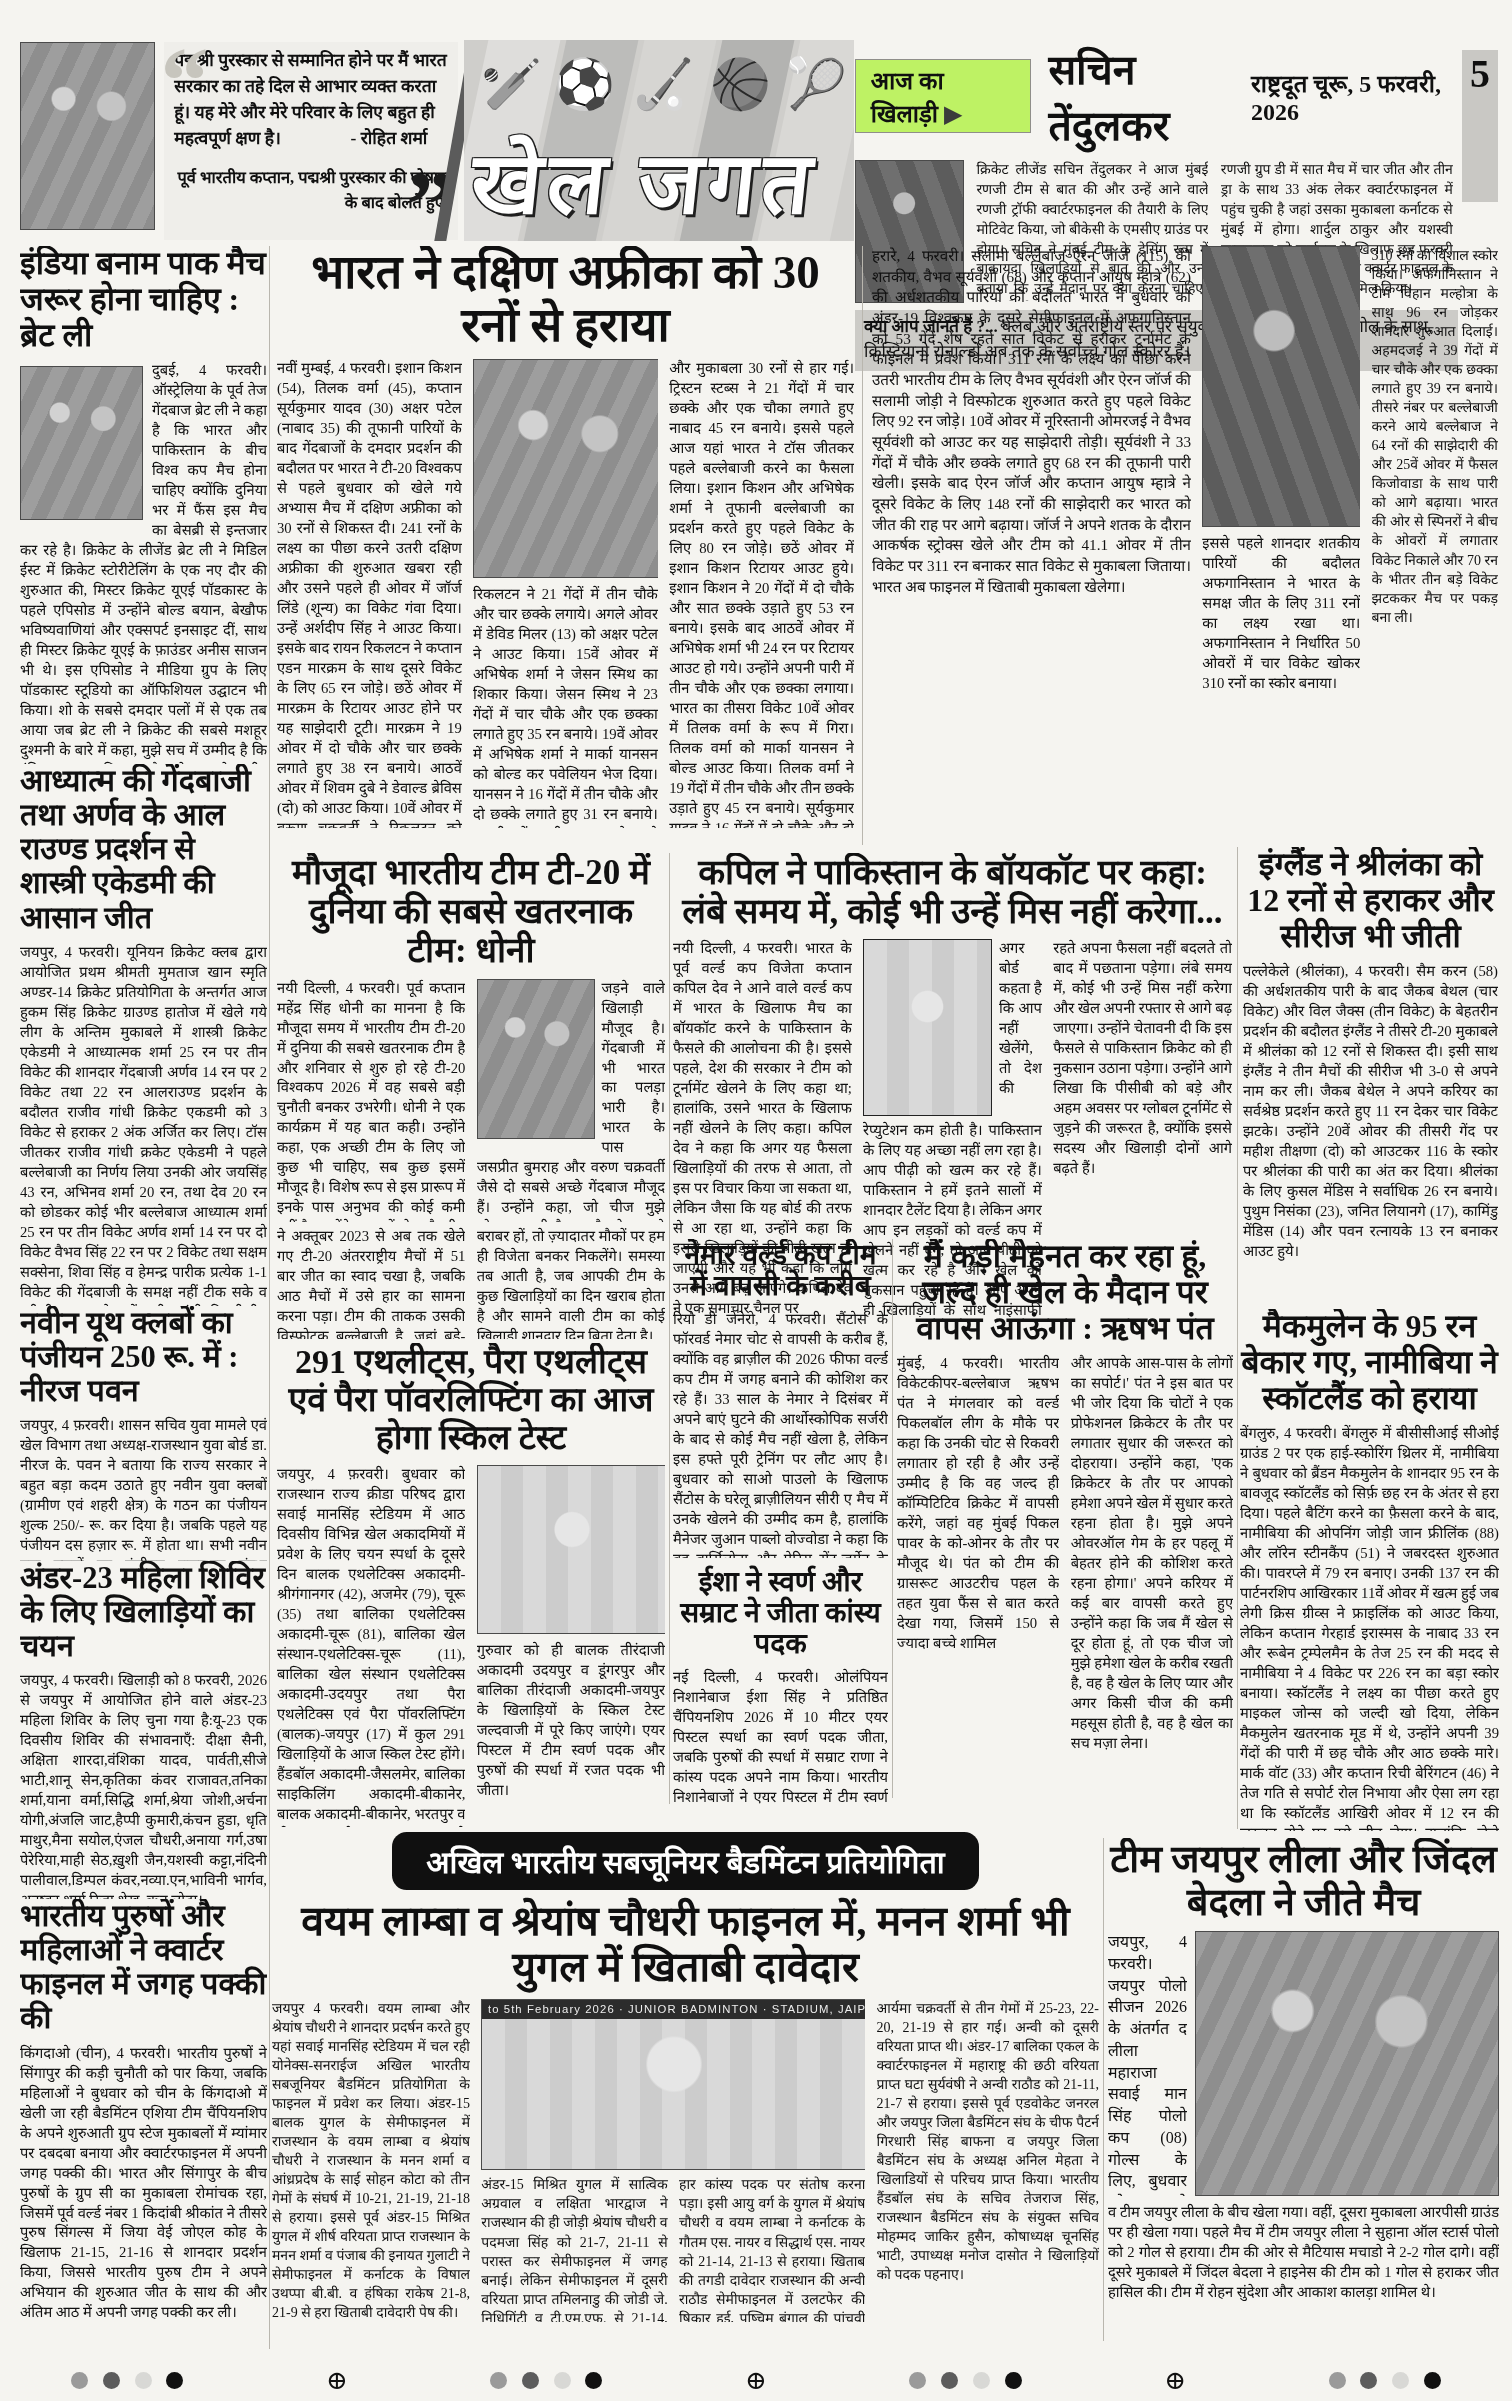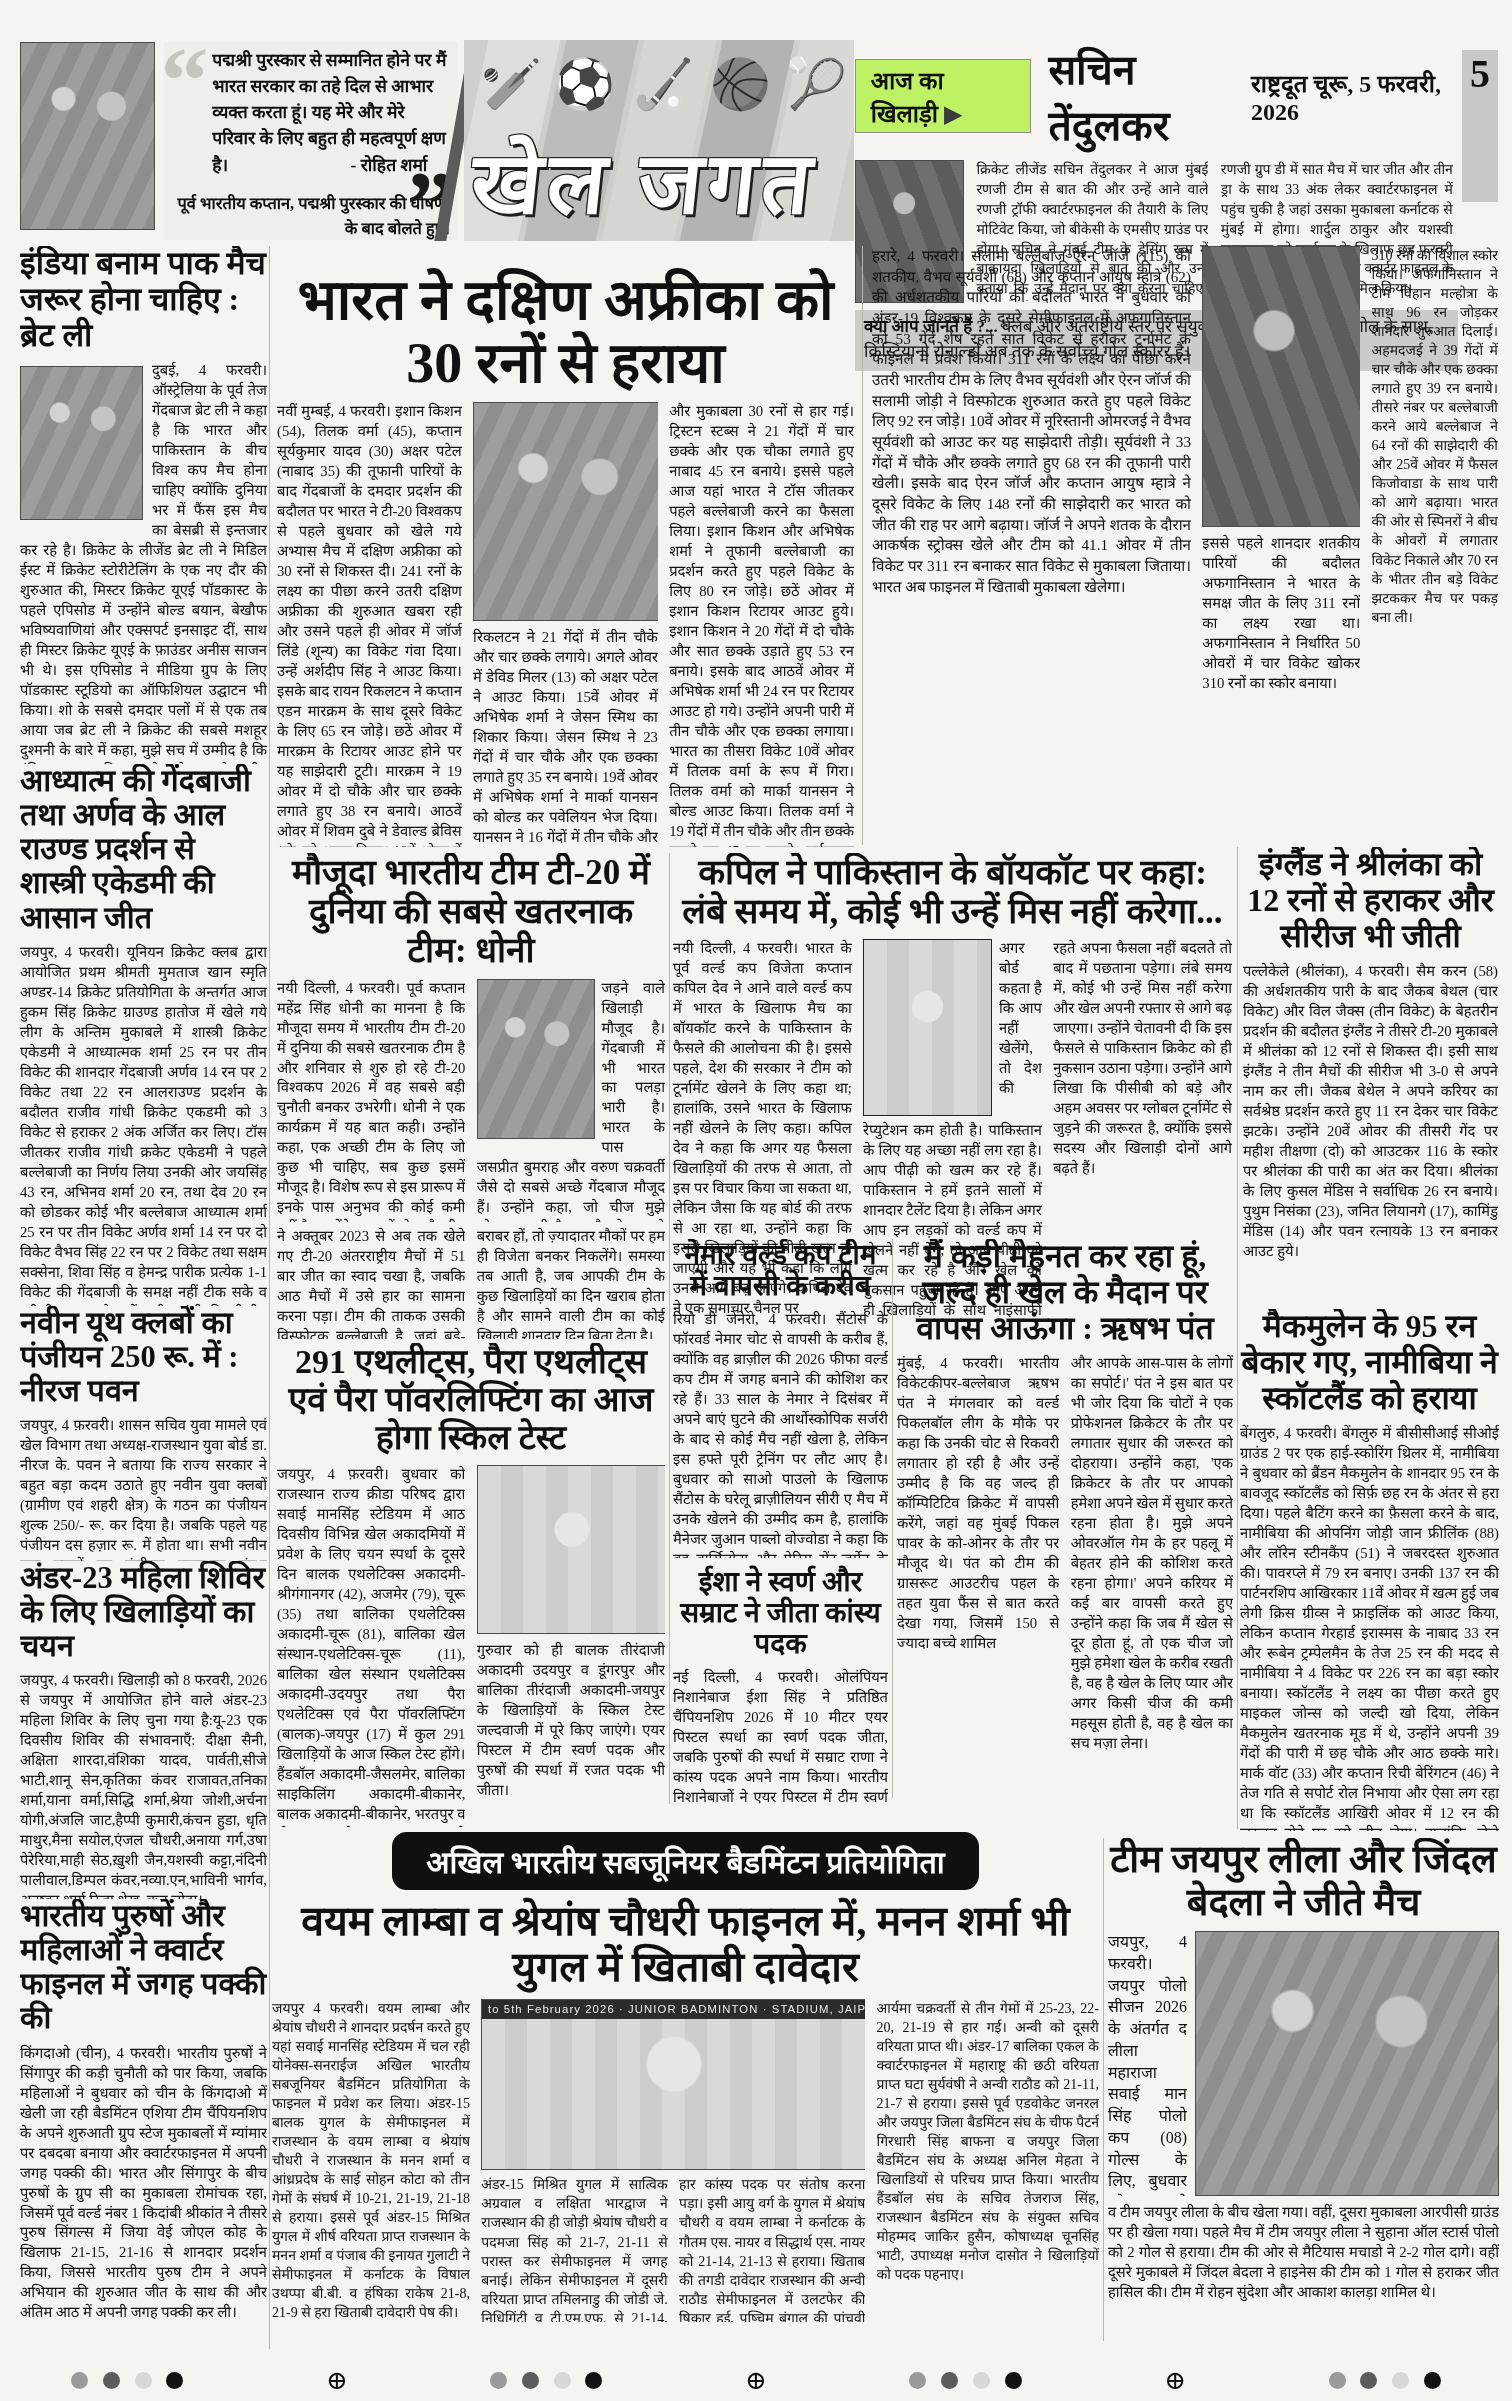--- a/index.html
+++ b/index.html
@@ -26,21 +26,21 @@
   .photo.dark{background:
      radial-gradient(circle at 45% 30%, #bdbdbd 0 9%, rgba(0,0,0,0) 10%),
      repeating-linear-gradient(70deg,#6f6f6f 0 17px,#5c5c5c 17px 34px),
      linear-gradient(200deg,#8a8a8a,#3c3c3c 75%);}
   
   .quote-box{left:20px;top:42px;width:438px;height:198px;display:flex;gap:9px;}
   .quote-box .ph{width:133px;height:186px;flex:none;}
   .quote-wrap{position:relative;flex:1;background:#efeeea;padding:4.5px 8px 2.3px 10.2px;}
   .quote-wrap:before{content:"\201C";position:absolute;left:-3.4px;top:-17px;font-size:96px;color:#c7c5bd;font-weight:900;}
   .quote-wrap:after{content:"\201D";position:absolute;right:3.4px;bottom:-20.3px;font-size:96px;color:#1c1c1c;font-weight:900;}
-  .quote-text{font-size:17.5px;font-weight:700;line-height:1.5;margin-left:38px;}
+  .quote-text{font-size:17.5px;font-weight:700;line-height:1.5;}
   .quote-cap{font-size:16.4px;font-weight:700;text-align:right;margin-top:14.7px;line-height:1.5;}
   .mast-stripe{left:452px;top:40px;width:12.4px;height:201px;background:#5b5b5b;transform:skewX(-10deg);}
   .masthead{left:464px;top:40px;width:390px;height:201px;background:#cfcecb;overflow:hidden;}
   .masthead .stripe{position:absolute;top:-11.3px;bottom:-11.3px;width:72px;transform:skewX(-12deg);}
   .masthead .s0{left:3.4px;background:#dedddb;}   .masthead .s1{left:81px;background:#bcbcba;}
   .masthead .s2{left:159px;background:#d6d5d2;} .masthead .s3{left:237px;background:#b3b3b1;}
   .masthead .s4{left:315px;background:#d9d8d5;}
   .masthead .icon{position:absolute;top:16px;font-size:49px;filter:grayscale(1) contrast(1.1);}
   .mast-title{position:absolute;left:8px;bottom:3.4px;font-size:86px;font-weight:900;color:#ffffff;
       letter-spacing:5.6px;transform:skewX(-6deg);white-space:nowrap;
@@ -147,21 +147,21 @@
       <div class="body-txt just">जयपुर, 4 फरवरी। खिलाड़ी को 8 फरवरी, 2026 से जयपुर में आयोजित होने वाले अंडर-23 महिला शिविर के लिए चुना गया है:यू-23 एक दिवसीय शिविर की संभावनाएँ: दीक्षा सैनी, अक्षिता शारदा,वंशिका यादव, पार्वती,सीजे भाटी,शानू सेन,कृतिका कंवर राजावत,तनिका शर्मा,याना वर्मा,सिद्धि शर्मा,श्रेया जोशी,अर्चना योगी,अंजलि जाट,हैप्पी कुमारी,कंचन हुडा, धृति माथुर,मैना सयोल,एंजल चौधरी,अनाया गर्ग,उषा पेरेरिया,माही सेठ,ख़ुशी जैन,यशस्वी कट्टा,नंदिनी पालीवाल,डिम्पल कंवर,नव्या.एन,भाविनी भार्गव, अनुष्का शर्मा,रिज़ा शेख, ऋतु लोढ़ा।</div>
     </section>
 
     <section class="clip" style="height:446px;">
       <h2 style="font-size:30.5px;text-align:left;">भारतीय पुरुषों और महिलाओं ने क्वार्टर फाइनल में जगह पक्की की</h2>
       <div class="body-txt just">किंगदाओ (चीन), 4 फरवरी। भारतीय पुरुषों ने सिंगापुर की कड़ी चुनौती को पार किया, जबकि महिलाओं ने बुधवार को चीन के किंगदाओ में खेली जा रही बैडमिंटन एशिया टीम चैंपियनशिप के अपने शुरुआती ग्रुप स्टेज मुकाबलों में म्यांमार पर दबदबा बनाया और क्वार्टरफाइनल में अपनी जगह पक्की की। भारत और सिंगापुर के बीच पुरुषों के ग्रुप सी का मुकाबला रोमांचक रहा, जिसमें पूर्व वर्ल्ड नंबर 1 किदांबी श्रीकांत ने तीसरे पुरुष सिंगल्स में जिया वेई जोएल कोह के खिलाफ 21-15, 21-16 से शानदार प्रदर्शन किया, जिससे भारतीय पुरुष टीम ने अपने अभियान की शुरुआत जीत के साथ की और अंतिम आठ में अपनी जगह पक्की कर ली।</div>
     </section>
   </div>
 
   <section class="abs clip" style="left:277px;top:246px;width:577px;height:601px;">
-    <h2 style="font-size:56px;margin-top:23px;">भारत ने दक्षिण अफ्रीका को 30 रनों से हराया</h2>
+    <h2 style="font-size:47px;">भारत ने दक्षिण अफ्रीका को 30 रनों से हराया</h2>
     <div class="cols" style="height:469px;">
       <div class="col body-txt just clip">नवीं मुम्बई, 4 फरवरी। इशान किशन (54), तिलक वर्मा (45), कप्तान सूर्यकुमार यादव (30) अक्षर पटेल (नाबाद 35) की तूफानी पारियों के बाद गेंदबाजों के दमदार प्रदर्शन की बदौलत पर भारत ने टी-20 विश्वकप से पहले बुधवार को खेले गये अभ्यास मैच में दक्षिण अफ्रीका को 30 रनों से शिकस्त दी। 241 रनों के लक्ष्य का पीछा करने उतरी दक्षिण अफ्रीका की शुरुआत खबरा रही और उसने पहले ही ओवर में जॉर्ज लिंडे (शून्य) का विकेट गंवा दिया। उन्हें अर्शदीप सिंह ने आउट किया। इसके बाद रायन रिकलटन ने कप्तान एडन मारक्रम के साथ दूसरे विकेट के लिए 65 रन जोड़े। छठें ओवर में मारक्रम के रिटायर आउट होने पर यह साझेदारी टूटी। मारक्रम ने 19 ओवर में दो चौके और चार छक्के लगाते हुए 38 रन बनाये। आठवें ओवर में शिवम दुबे ने डेवाल्ड ब्रेविस (दो) को आउट किया। 10वें ओवर में वरूण चक्रवर्ती ने रिकलटन को विकेट के पीछे इशान किशन के हाथों कैच आउट कराकर पवेलियन भेज दिया।</div>
       <div class="col clip">
         <div class="photo" style="width:100%;height:217px;margin-bottom:6.8px;"></div>
         <div class="body-txt just">रिकलटन ने 21 गेंदों में तीन चौके और चार छक्के लगाये। अगले ओवर में डेविड मिलर (13) को अक्षर पटेल ने आउट किया। 15वें ओवर में अभिषेक शर्मा ने जेसन स्मिथ का शिकार किया। जेसन स्मिथ ने 23 गेंदों में चार चौके और एक छक्का लगाते हुए 35 रन बनाये। 19वें ओवर में अभिषेक शर्मा ने मार्का यानसन को बोल्ड कर पवेलियन भेज दिया। यानसन ने 16 गेंदों में तीन चौके और दो छक्के लगाते हुए 31 रन बनाये। भारतीय गेंदबाजी आक्रमण के आगे दक्षिण अफ्रीका की टीम निर्धारित 20 ओवरों में सात विकेट पर 210 रन ही बना सकी</div>
       </div>
       <div class="col body-txt just clip">और मुकाबला 30 रनों से हार गई। ट्रिस्टन स्टब्स ने 21 गेंदों में चार छक्के और एक चौका लगाते हुए नाबाद 45 रन बनाये। इससे पहले आज यहां भारत ने टॉस जीतकर पहले बल्लेबाजी करने का फैसला लिया। इशान किशन और अभिषेक शर्मा ने तूफानी बल्लेबाजी का प्रदर्शन करते हुए पहले विकेट के लिए 80 रन जोड़े। छठें ओवर में इशान किशन रिटायर आउट हुये। इशान किशन ने 20 गेंदों में दो चौके और सात छक्के उड़ाते हुए 53 रन बनाये। इसके बाद आठवें ओवर में अभिषेक शर्मा भी 24 रन पर रिटायर आउट हो गये। उन्होंने अपनी पारी में तीन चौके और एक छक्का लगाया। भारत का तीसरा विकेट 10वें ओवर में तिलक वर्मा के रूप में गिरा। तिलक वर्मा को मार्का यानसन ने बोल्ड आउट किया। तिलक वर्मा ने 19 गेंदों में तीन चौके और तीन छक्के उड़ाते हुए 45 रन बनाये। सूर्यकुमार यादव ने 16 गेंदों में दो चौके और दो छक्के लगाते हुए 30 रन बनाये। रिंकू सिंह 16 रन बनाकर आउट हुये। हार्दिक पंड्या ने 10 गेंदों में दो चौके और तीन छक्के लगाते हुए 30 रनों की पारी खेली।</div>
     </div>
   </section>
 

